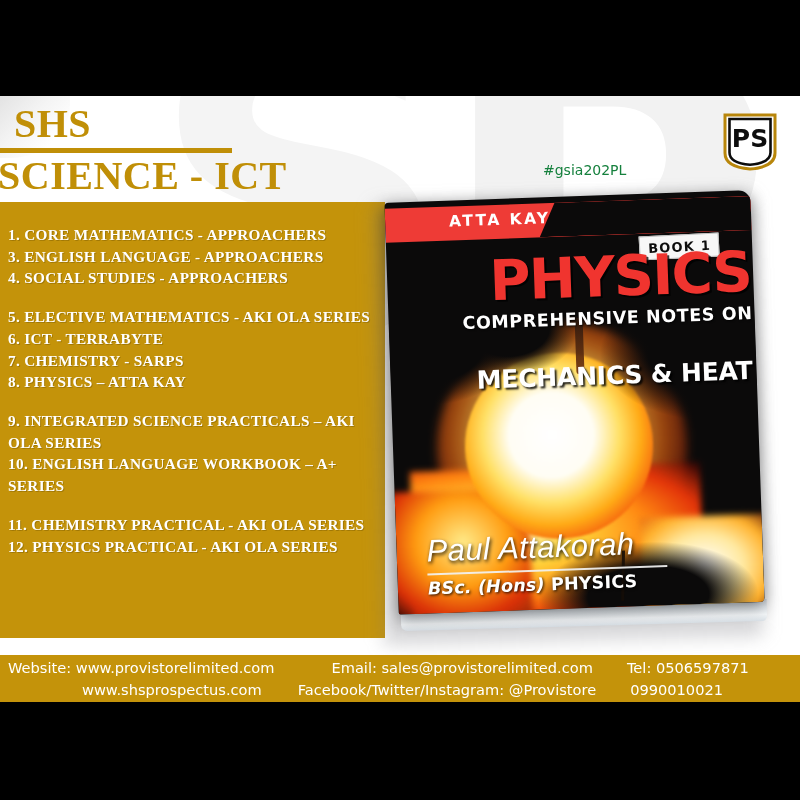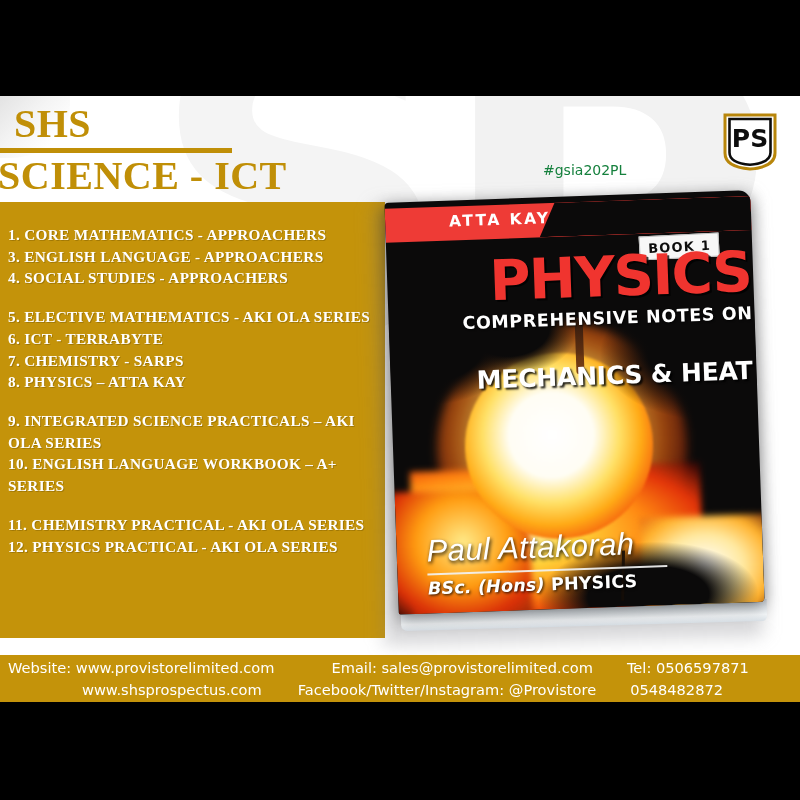--- a/index.html
+++ b/index.html
@@ -234,17 +234,17 @@
 
   <div class="footer">
     <div class="f-row f1">
       <span class="a">Website: www.provistorelimited.com</span>
       <span class="b">Email: sales@provistorelimited.com</span>
       <span class="c">Tel: 0506597871</span>
     </div>
     <div class="f-row f2">
       <span class="a">www.shsprospectus.com</span>
       <span class="b">Facebook/Twitter/Instagram: @Provistore</span>
-      <span class="c">0548482872</span>
+      <span class="c">0990010021</span>
     </div>
   </div>
 
 </div>
 
 </body></html>

